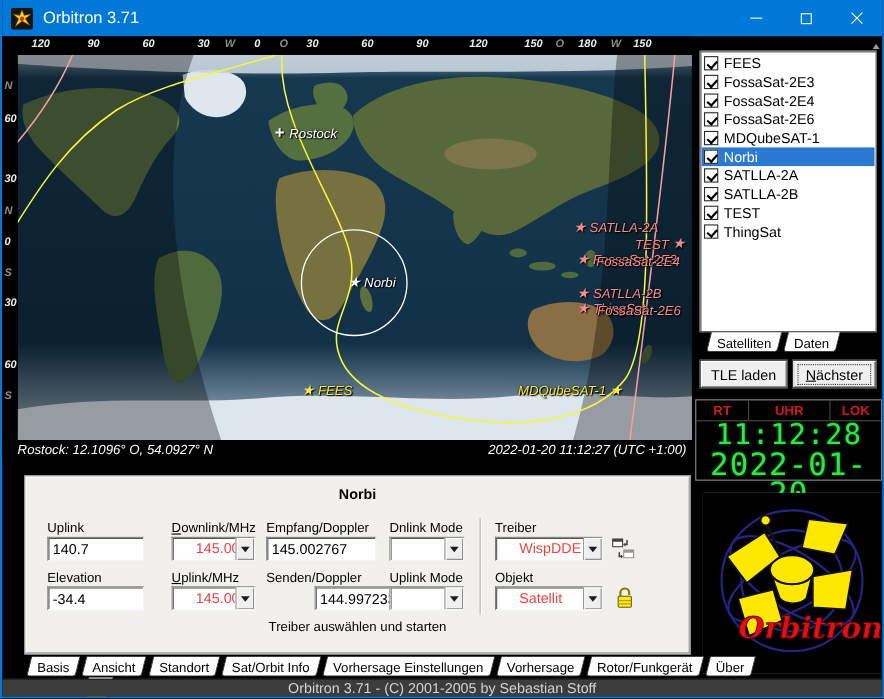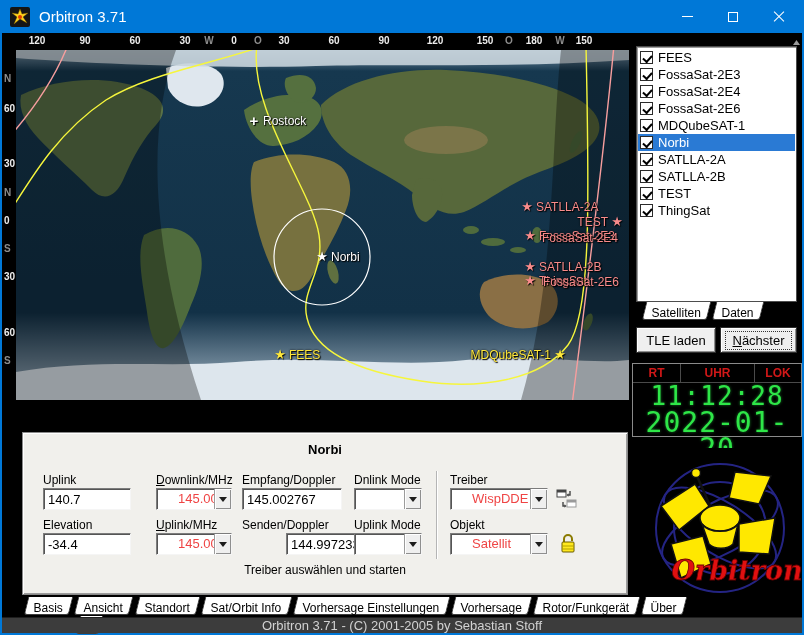--- a/index.html
+++ b/index.html
@@ -14,21 +14,21 @@
   .titlebar .title { color:#fff; font-size:15px; margin-left:9px; }
   .win-controls { position:absolute; right:0; top:0; height:33px; display:flex; }
   .win-btn { width:46px; height:33px; display:flex; align-items:center; justify-content:center; cursor:default; }
   .glyph-min { width:11px; height:1px; background:#fff; }
   .glyph-max { width:10px; height:10px; border:1px solid #fff; }
   .glyph-close { position:relative; width:12px; height:12px; }
   .glyph-close::before,.glyph-close::after { content:""; position:absolute; left:-1px; top:5px; width:14px; height:1px; background:#fff; }
   .glyph-close::before { transform:rotate(45deg); } .glyph-close::after { transform:rotate(-45deg); }
 
   
-  .map-section { position:absolute; left:0; top:33px; width:627px; height:385px; background:#000; }
+  .map-section { position:absolute; left:0; top:33px; width:627px; height:385px; background:#000;font-style:italic; }
   .lon-scale { position:absolute; left:0; top:0; width:627px; height:17px; }
   .scale-lab { position:absolute; top:2px; transform:translateX(-50%); color:#ececec; font-size:10px; font-weight:bold; }
   .scale-lab.dim { color:#8d8d8d; }
   .lat-scale { position:absolute; left:0; top:0; width:14px; height:385px; }
   .lat-scale .scale-lab { transform:translateY(-50%); left:2px; top:auto; }
   .map-view { position:absolute; left:14px; top:17px; width:613px; height:350px; overflow:hidden; }
   .map-view svg { display:block; }
   .map-markers { position:absolute; left:14px; top:17px; width:613px; height:350px; pointer-events:none; }
   .marker { position:absolute; }
   .marker .star { position:absolute; left:0; top:0; transform:translate(-50%,-54%); font-size:13px; text-shadow:1px 1px 1px #000; }
@@ -220,20 +220,24 @@
         <div class="marker" style="left: 264px; top: 305px;">
           <span class="star" style="color: rgb(255, 232, 58);">★</span>
           <span class="mlabel right" style="color: rgb(255, 232, 58);">FEES</span>
         </div>
         <div class="marker" style="left: 544px; top: 305px;">
           <span class="star" style="color: rgb(255, 232, 58);">★</span>
           <span class="mlabel left" style="color: rgb(255, 232, 58);">MDQubeSAT-1</span>
         </div>
       </div>
 
+    <div class="map-status">
+      <span>Rostock: 12.1096° O, 54.0927° N</span>
+      <span>2022-01-20 11:12:27 (UTC +1:00)</span>
+    </div>
   </div>
 
   <div class="grip"></div>
   <div class="sat-list" id="sat-list">
       <div class="sat-row">
         <span class="cbx"></span>
         <span>FEES</span>
       </div>
       <div class="sat-row">
         <span class="cbx"></span>

